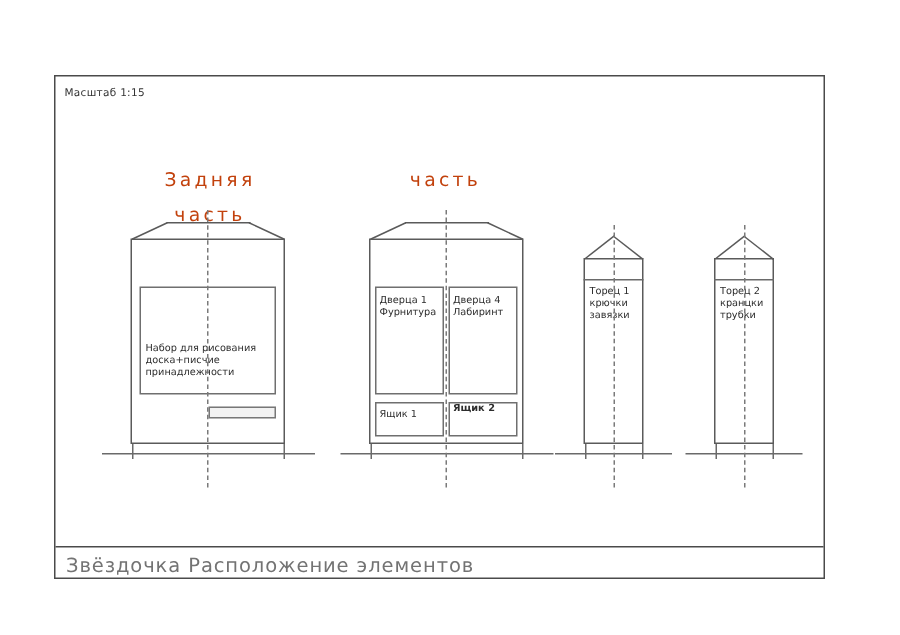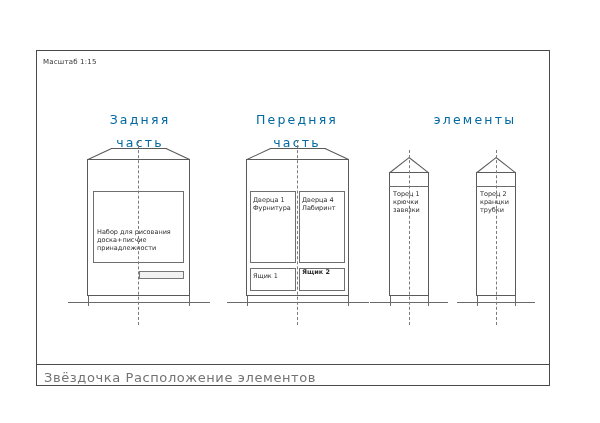--- a/index.html
+++ b/index.html
@@ -57,21 +57,21 @@
     letter-spacing: 0.6px;
     color: #737373;
     white-space: nowrap;
   }
   
   .col-head {
     position: absolute;
     text-align: center;
     font-size: 12.5px;
     letter-spacing: 2.2px;
-    color: #0369a1;
+    color: #c2410c;
     line-height: 23px;
   }
   .col-head.h1 { left: 60px;  top: 108px; width: 160px; }
   .col-head.h2 { left: 222px; top: 108px; width: 150px; }
   .col-head.h3 { left: 395px; top: 108px; width: 160px; }
 
   
   .vline {
     position: absolute;
     width: 0;
@@ -127,25 +127,23 @@
 
   <div class="frame"></div>
 
   <div class="scale-label">Масштаб 1:15</div>
 
   <div class="col-head h1">
     <div>Задняя</div>
     <div>часть</div>
   </div>
   <div class="col-head h2">
-    <div>Передняя</div>
     <div>часть</div>
   </div>
   <div class="col-head h3">
-    <div>элементы</div>
   </div>
 
   <div>
 
     <div class="slant" style="left:88px; top:159px; width:26px; transform:rotate(-25deg);"></div>
     <div class="slant" style="left:111px; top:148px; width:56px;"></div>
     <div class="slant" style="left:166px; top:148px; width:26px; transform:rotate(25deg);"></div>
 
     <div class="outline" style="left:87px; top:159px; width:103px; height:137px;"></div>
 

